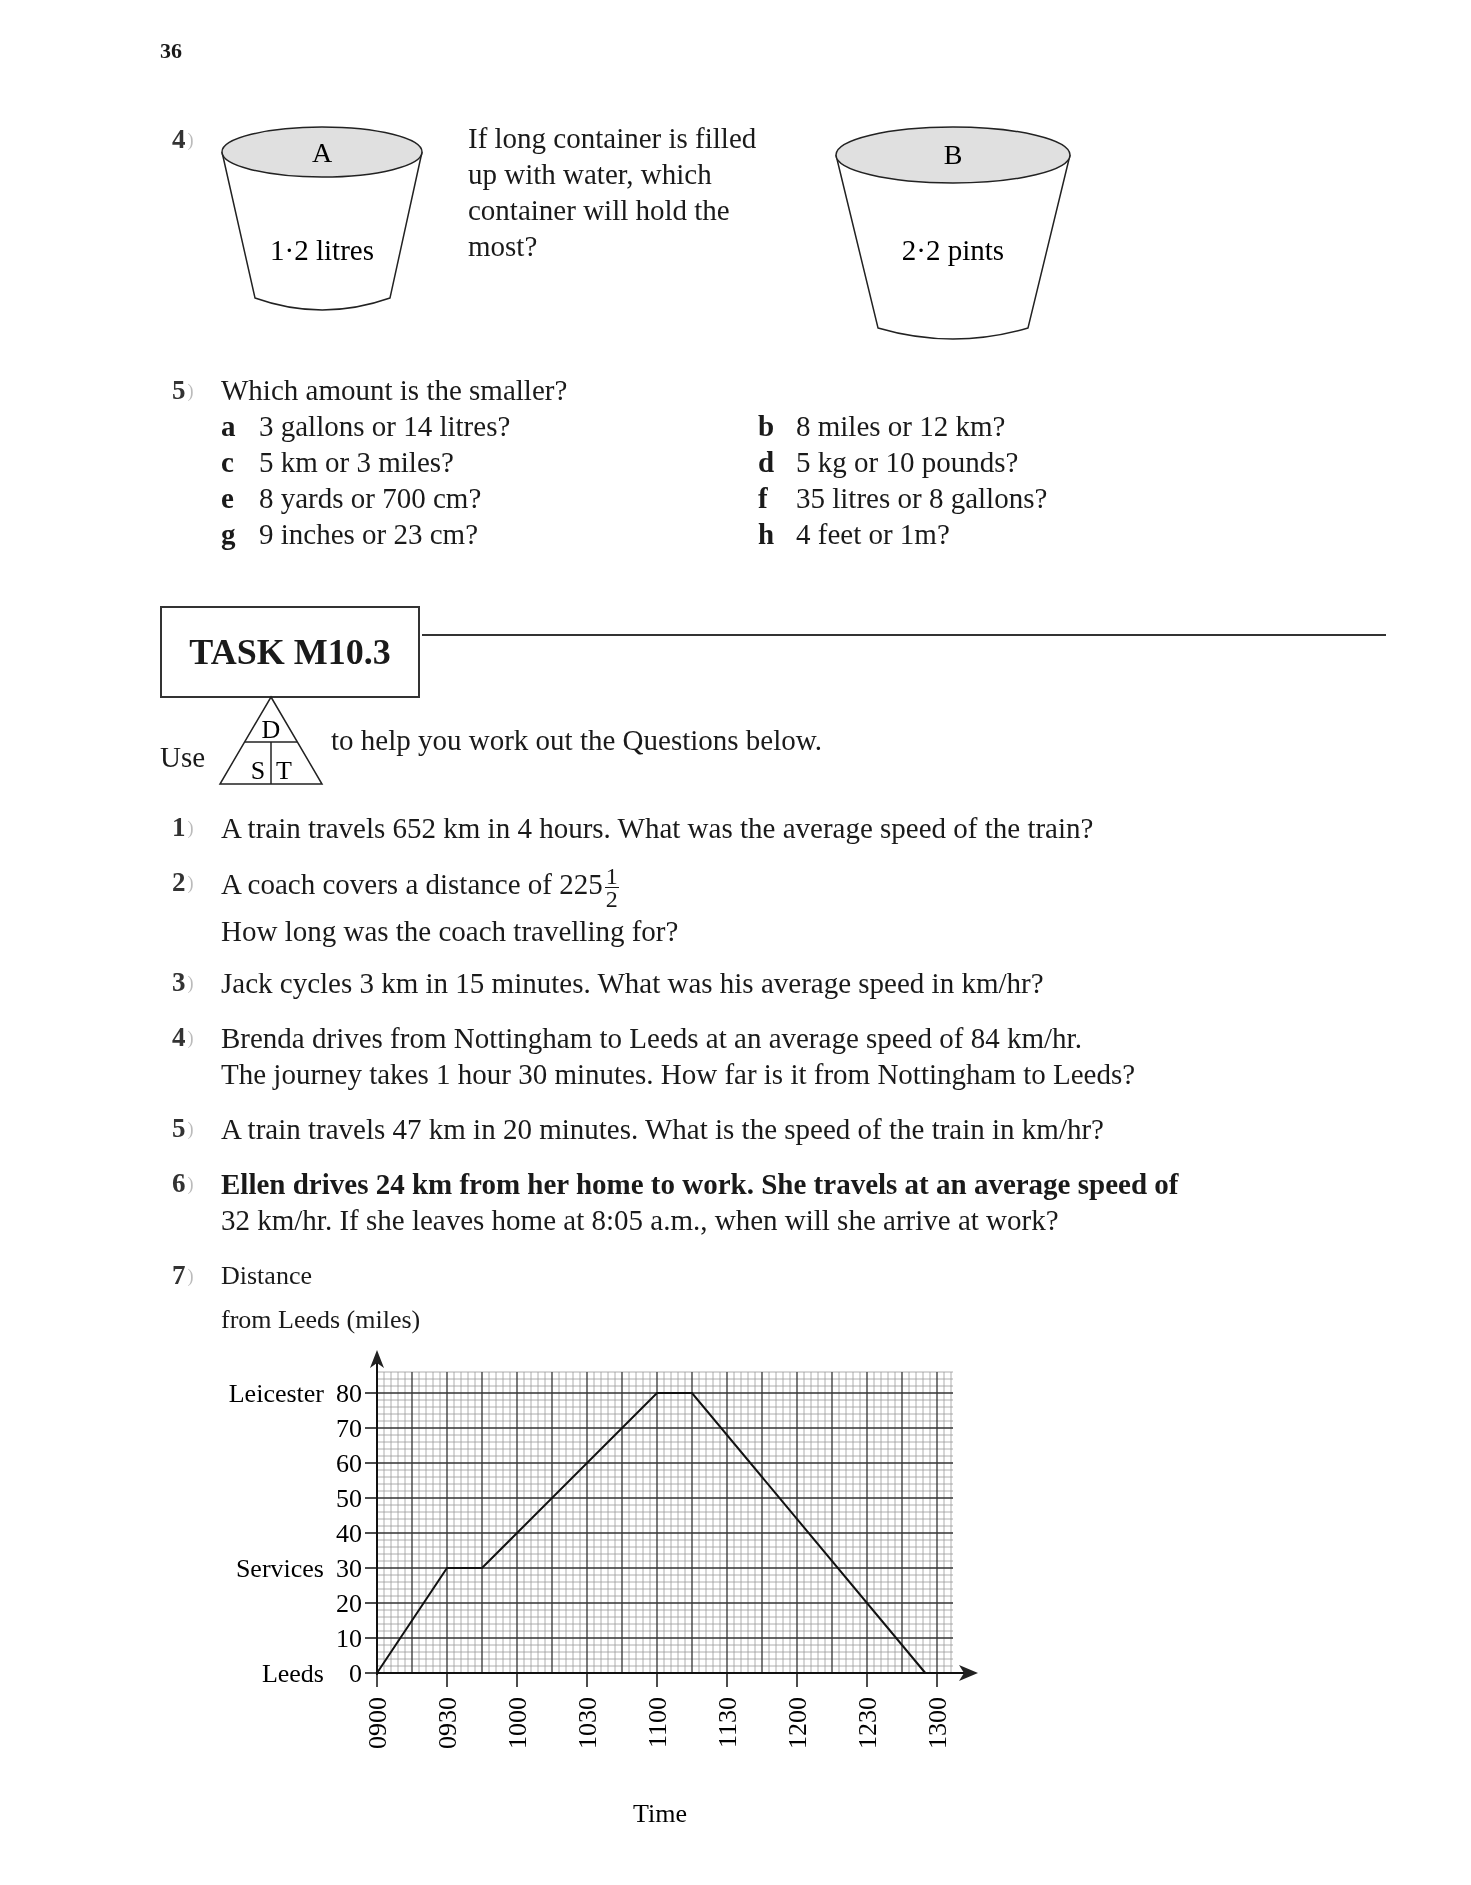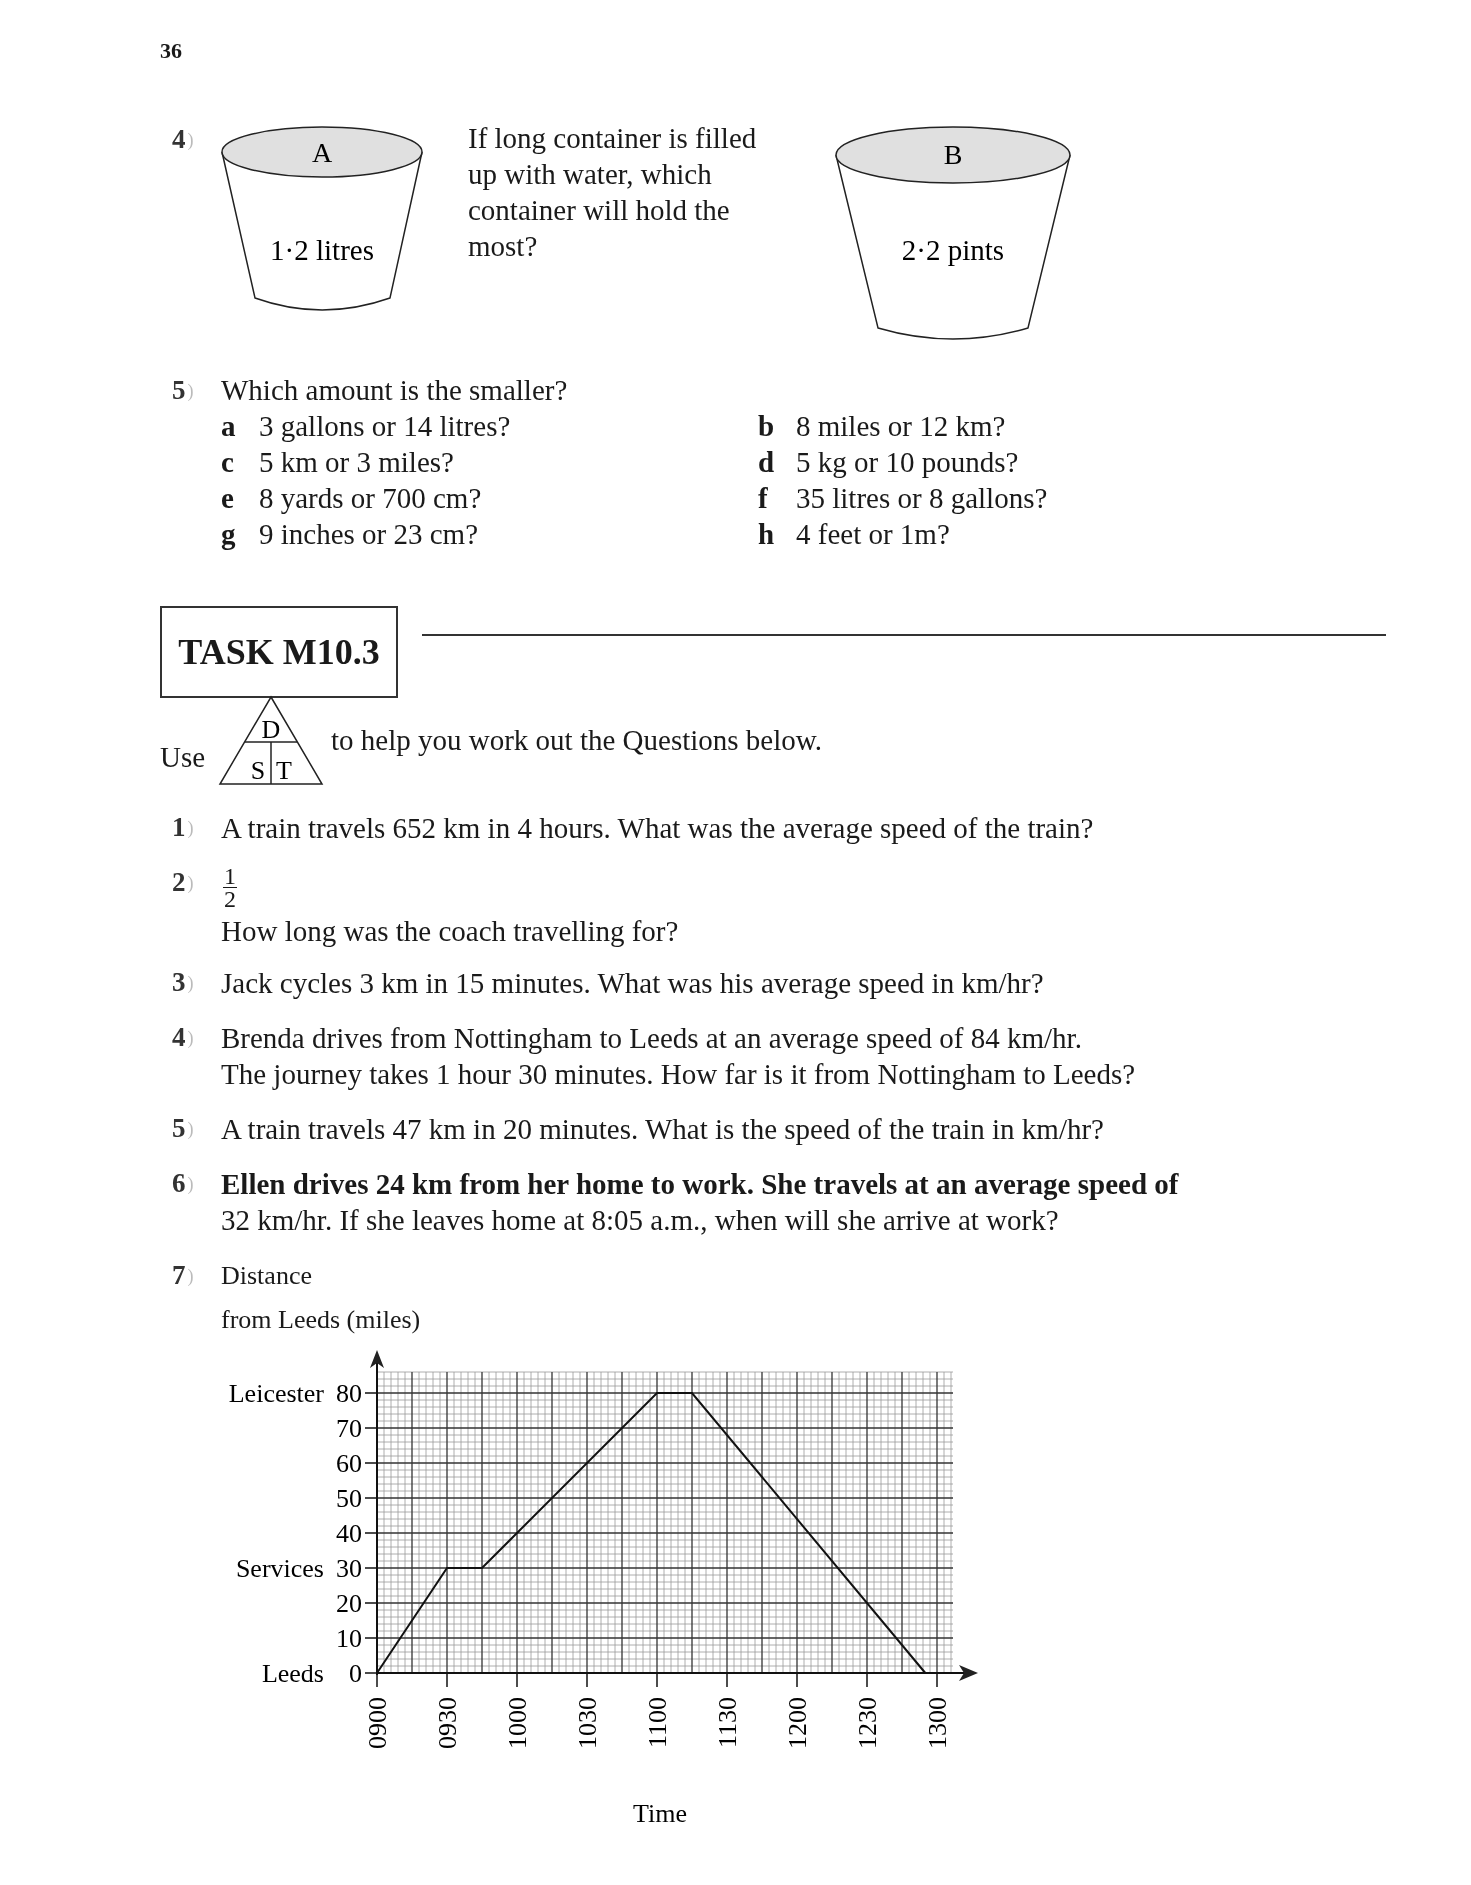--- a/index.html
+++ b/index.html
@@ -4,21 +4,21 @@
 <style>
   html, body { margin:0; padding:0; background:#ffffff; }
   body { width:1471px; height:1885px; position:relative; overflow:hidden;
          font-family:"Liberation Serif", "DejaVu Serif", serif; color:#1a1a1a; }
   .abs { position:absolute; white-space:nowrap; }
   .pagenum { left:160px; top:38px; font-size:22px; font-weight:bold; }
   .qnum { font-weight:bold; font-size:27px; color:#333; }
   .qnum::after { content:")"; font-weight:normal; color:#bbb; font-size:18px; margin-left:2px; vertical-align:2px; }
   .txt { font-size:29px; line-height:36px; }
   .sub-letter { font-weight:bold; display:inline-block; width:38px; }
-  .task-box { left:160px; top:606px; width:238px; height:92px; border:2px solid #333;
+  .task-box { left:160px; top:606px; width:260px; height:92px; border:2px solid #333;
               box-sizing:border-box; font-weight:bold; font-size:36px; text-align:center; line-height:88px; }
   .task-line { left:422px; top:634px; width:964px; height:0; border-top:2px solid #333; }
   .container-svg { position:absolute; }
   .frac { display:inline-block; vertical-align:middle; text-align:center; font-size:24px; line-height:22px; margin:0 2px; }
   .frac span { display:block; }
   .frac .num { border-bottom:1.5px solid #1a1a1a; padding:0 1px; }
   svg text { font-family:"Liberation Serif", "DejaVu Serif", serif; }
 </style>
 </head>
 <body>
@@ -71,21 +71,21 @@
   <text x="53" y="43" text-anchor="middle" font-size="26">D</text>
   <text x="40" y="84" text-anchor="middle" font-size="26">S</text>
   <text x="66" y="84" text-anchor="middle" font-size="26">T</text>
 </svg>
 <div class="abs txt" style="left:331px; top:722px;">to help you work out the Questions below.</div>
 
 <div class="abs qnum" style="left:172px; top:812px;">1</div>
 <div class="abs txt" style="left:221px; top:810px;">A train travels 652 km in 4 hours. What was the average speed of the train?</div>
 
 <div class="abs qnum" style="left:172px; top:867px;">2</div>
-<div class="abs txt" style="left:221px; top:865px;"><span class="frac"><span class="num">1</span><span>2</span></span></div>
+<div class="abs txt" style="left:221px; top:865px;"><span>A coach covers a distance of 225</span><span class="frac"><span class="num">1</span><span>2</span></span></div>
 <div class="abs txt" style="left:221px; top:913px;">How long was the coach travelling for?</div>
 
 <div class="abs qnum" style="left:172px; top:967px;">3</div>
 <div class="abs txt" style="left:221px; top:965px;">Jack cycles 3 km in 15 minutes. What was his average speed in km/hr?</div>
 
 <div class="abs qnum" style="left:172px; top:1022px;">4</div>
 <div class="abs txt" style="left:221px; top:1020px;">Brenda drives from Nottingham to Leeds at an average speed of 84 km/hr.</div>
 <div class="abs txt" style="left:221px; top:1056px;">The journey takes 1 hour 30 minutes. How far is it from Nottingham to Leeds?</div>
 
 <div class="abs qnum" style="left:172px; top:1113px;">5</div>

